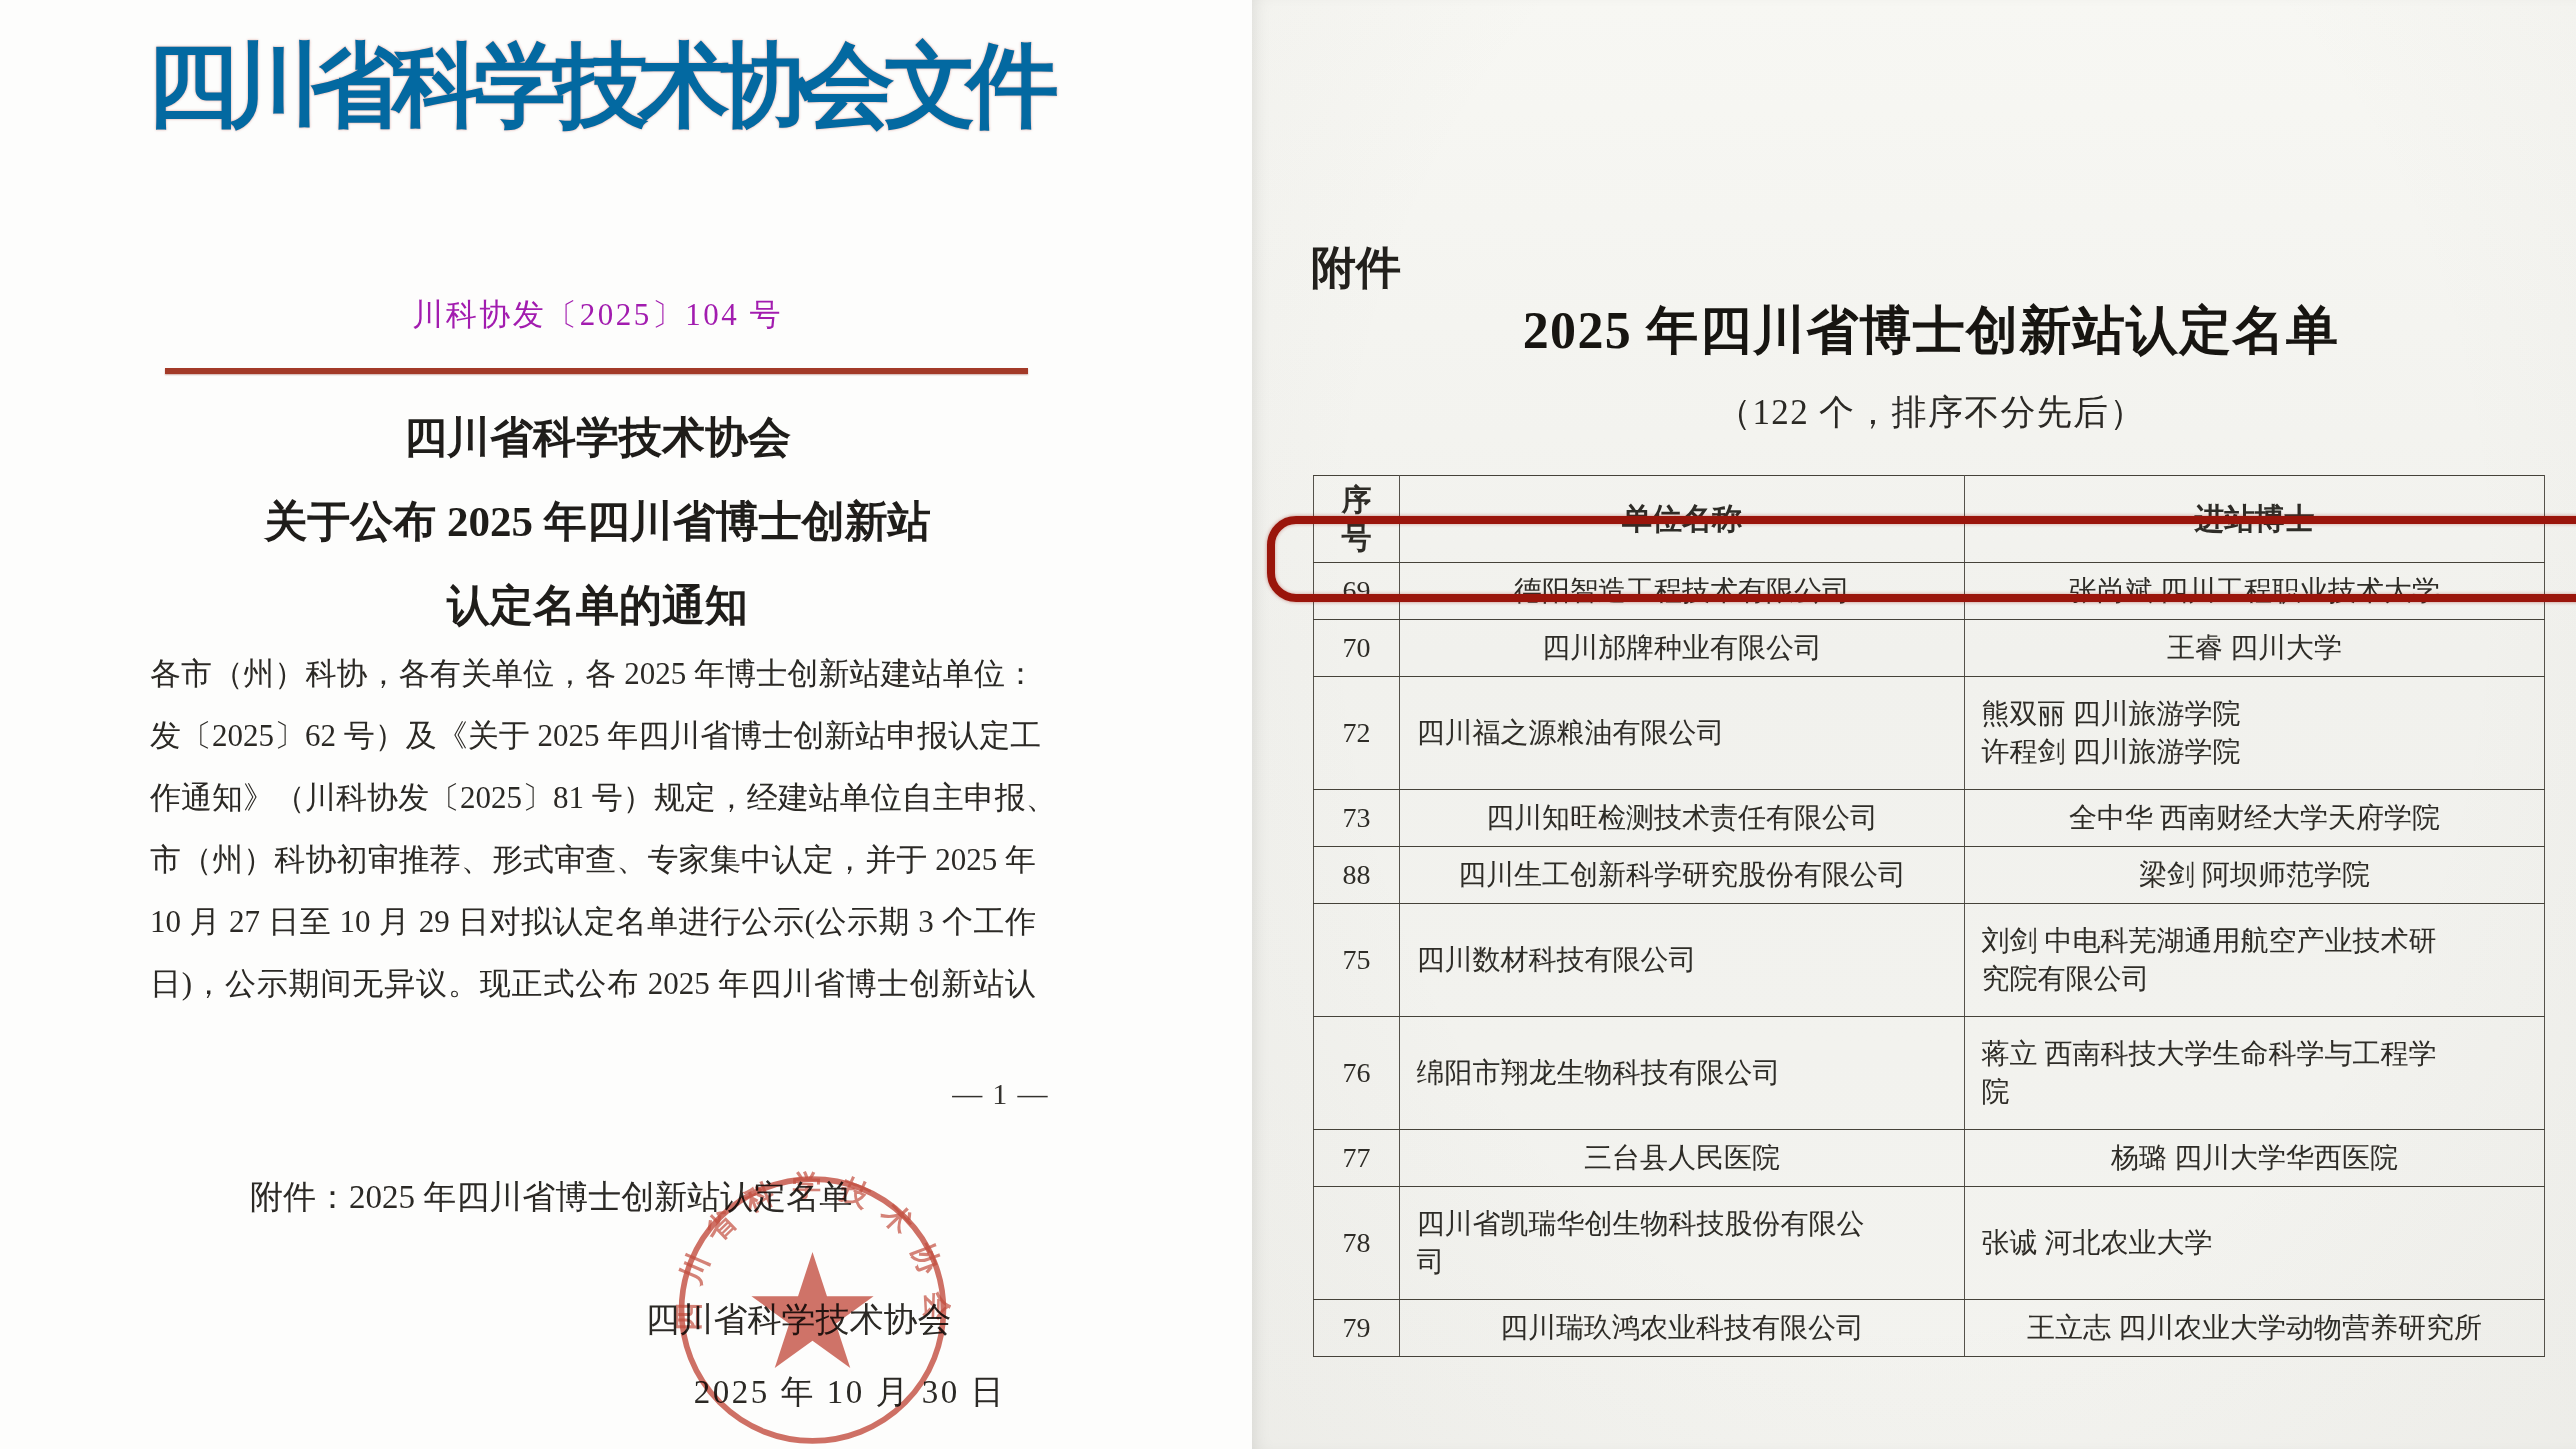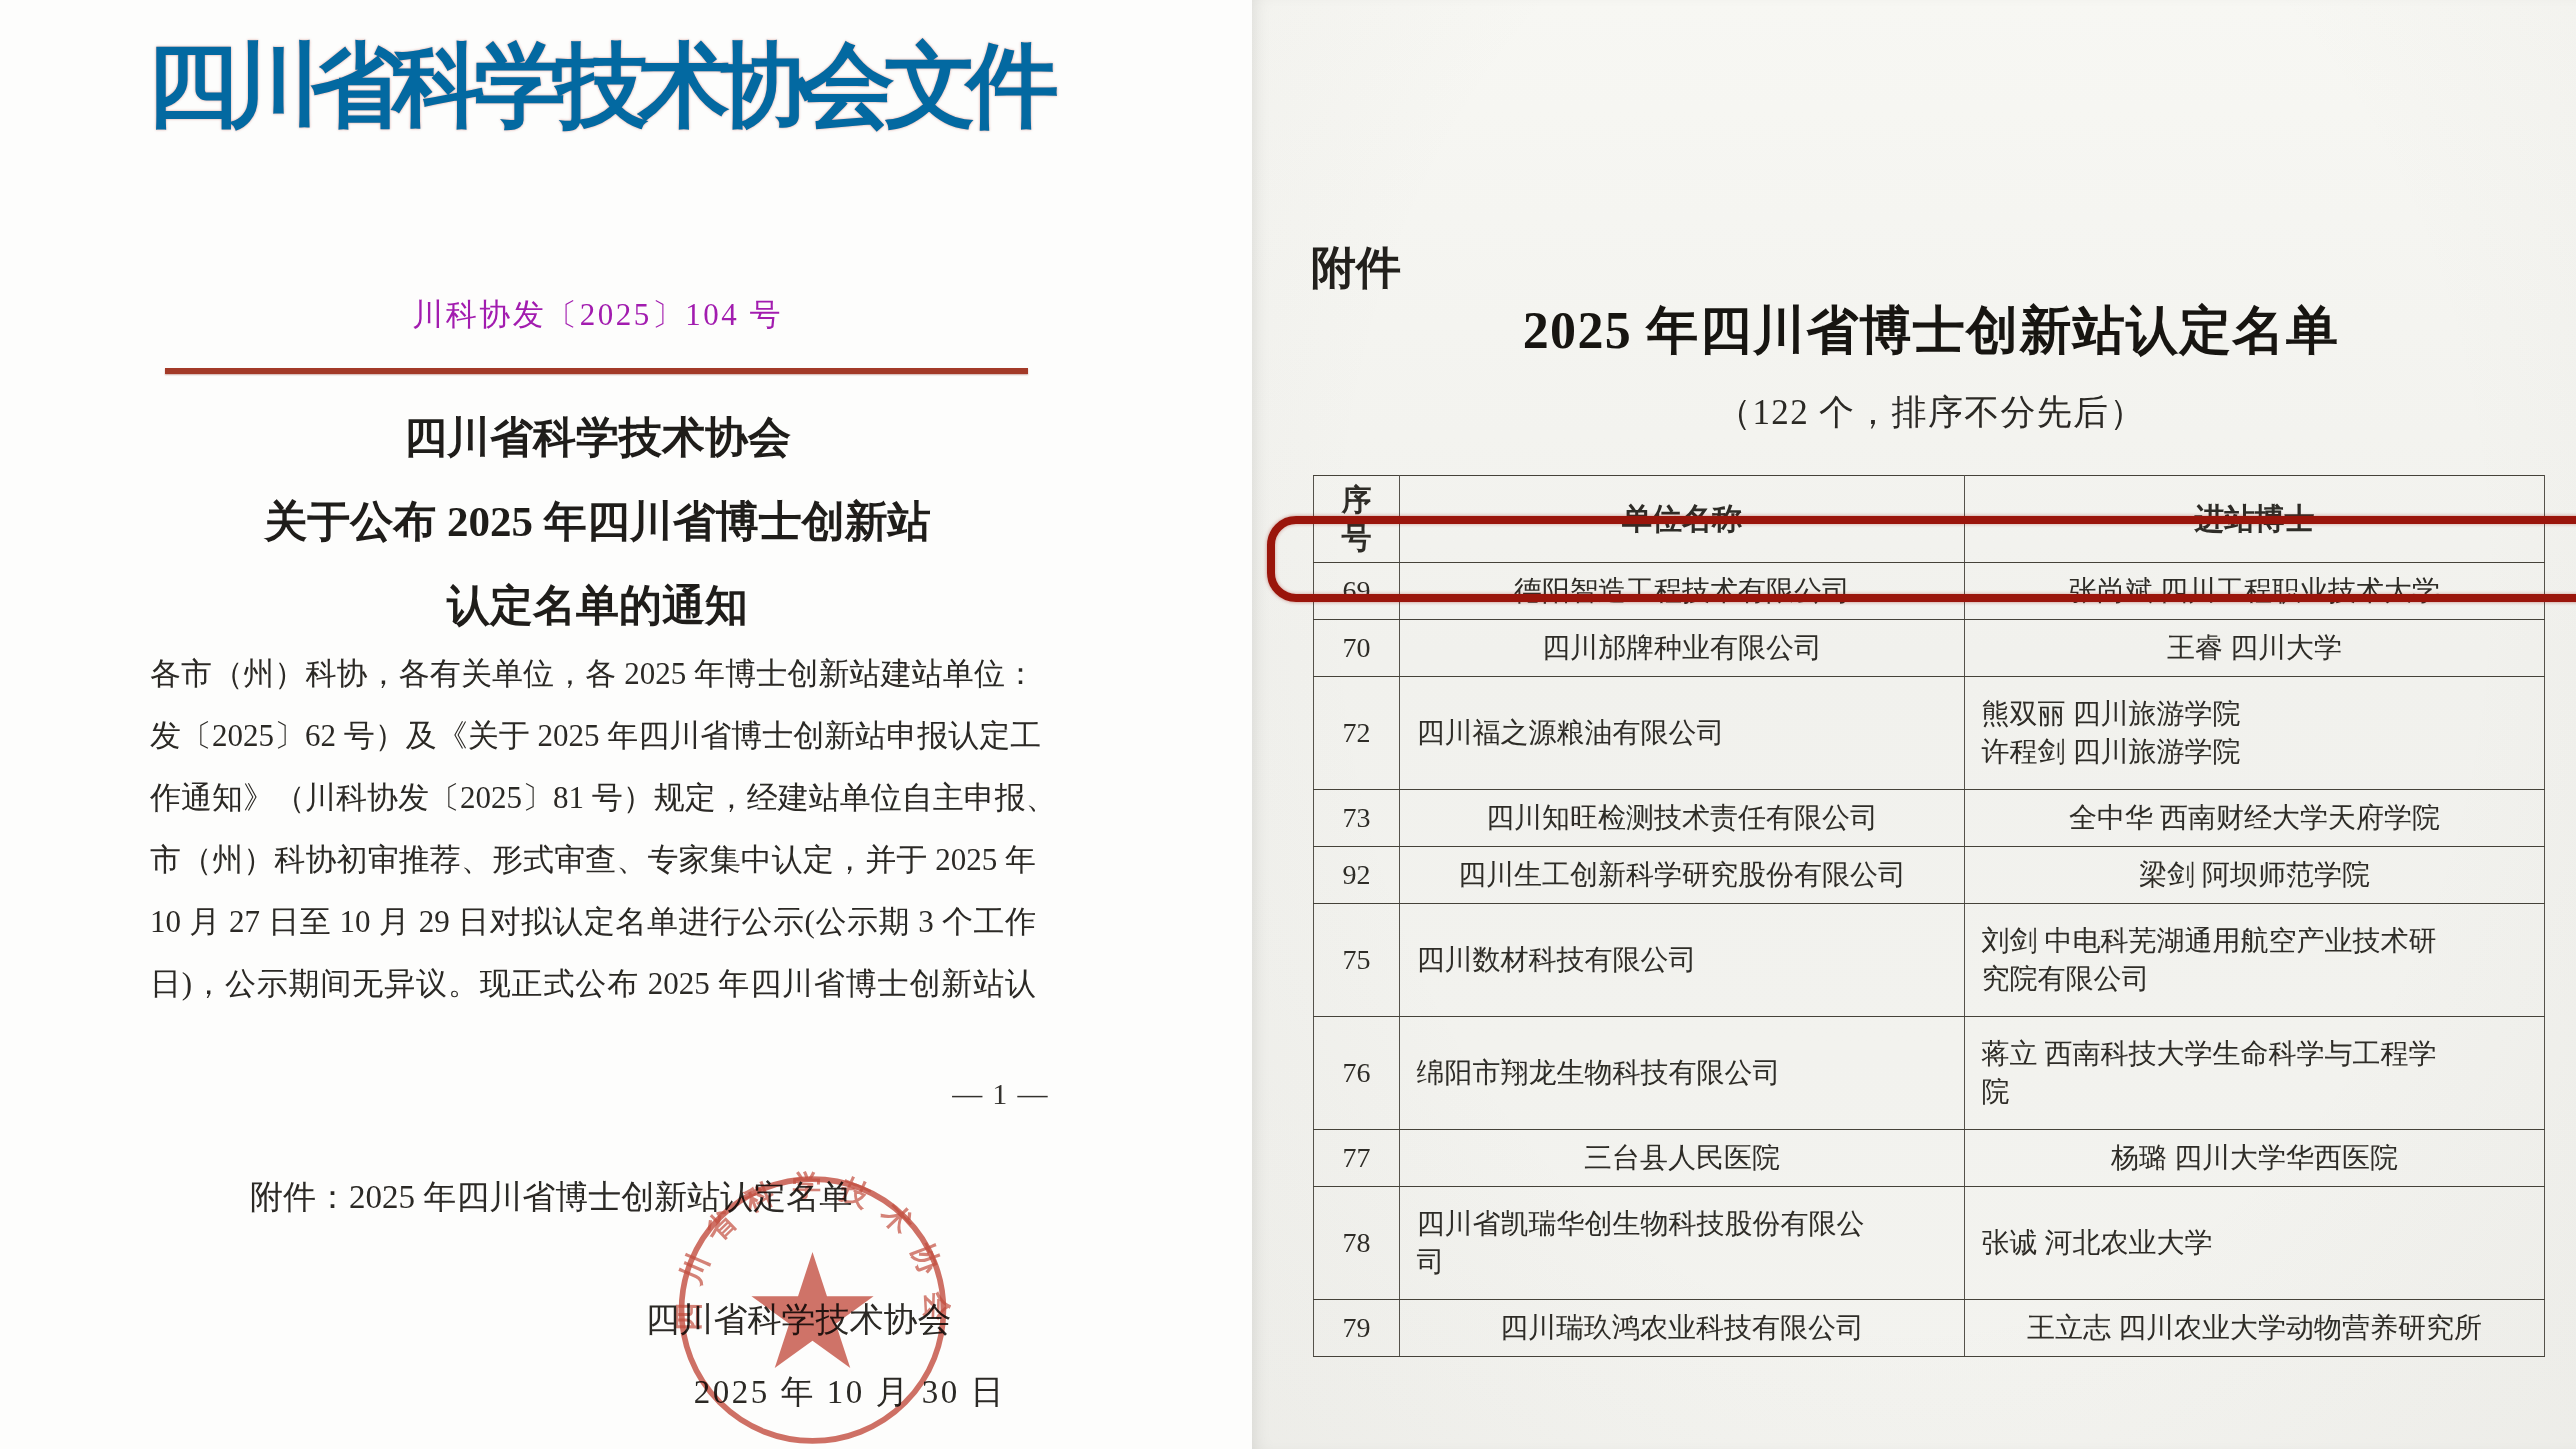--- a/index.html
+++ b/index.html
@@ -174,21 +174,21 @@
     <td>四川福之源粮油有限公司</td>
     <td>熊双丽 四川旅游学院
 许程剑 四川旅游学院</td>
   </tr>
   <tr class="h-s">
     <td class="no">73</td>
     <td>四川知旺检测技术责任有限公司</td>
     <td>全中华 西南财经大学天府学院</td>
   </tr>
   <tr class="h-s">
-    <td class="no">92</td>
+    <td class="no">88</td>
     <td>四川生工创新科学研究股份有限公司</td>
     <td>梁剑 阿坝师范学院</td>
   </tr>
   <tr class="h-d">
     <td class="no">75</td>
     <td>四川数材科技有限公司</td>
     <td>刘剑 中电科芜湖通用航空产业技术研
 究院有限公司</td>
   </tr>
   <tr class="h-d">

